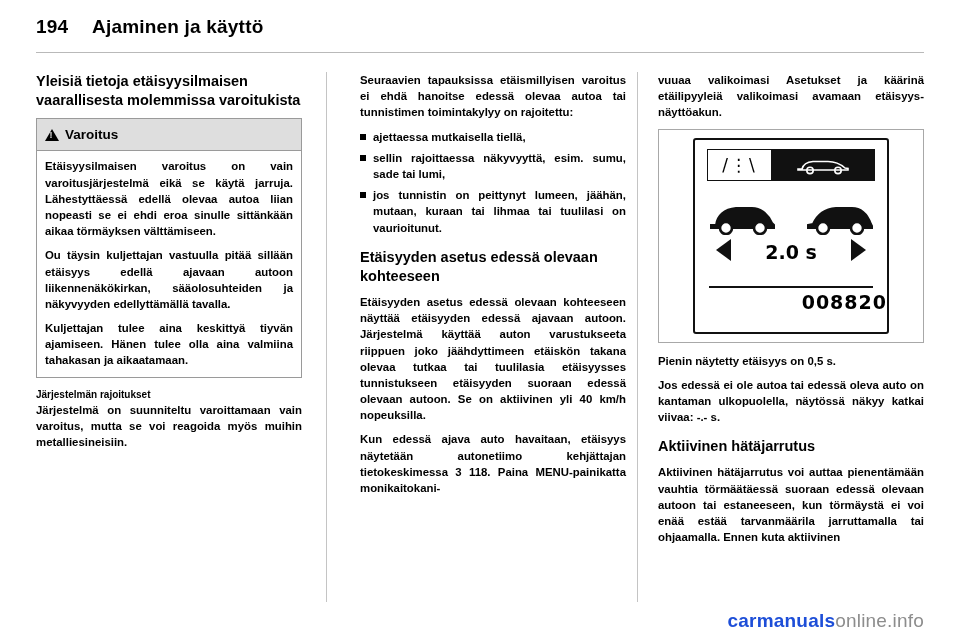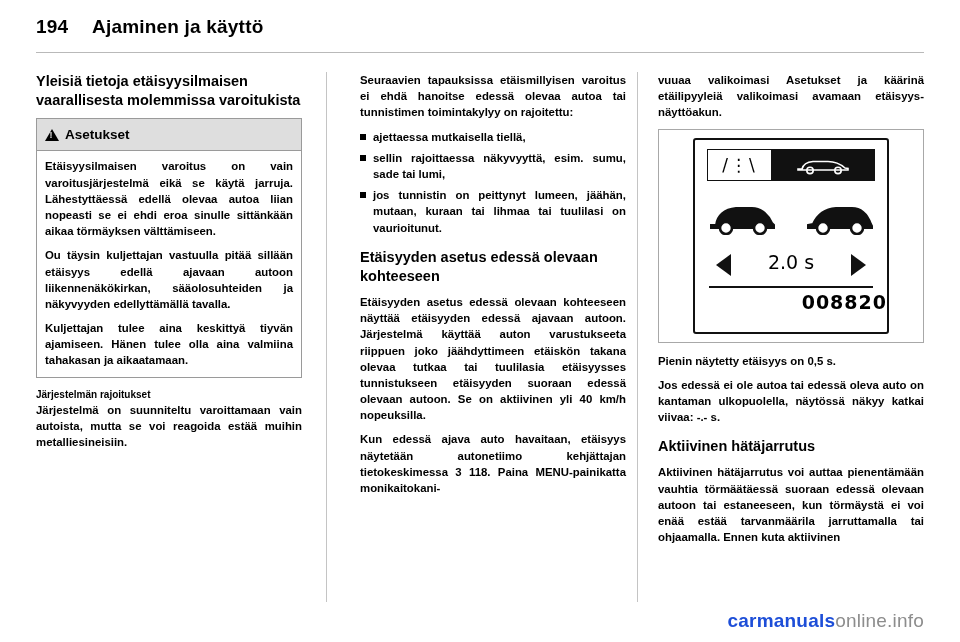--- a/index.html
+++ b/index.html
@@ -197,27 +197,26 @@
   }
   .car-tab svg { display: block; }
   .cars-row {
     margin-top: 14px;
     width: 170px;
     display: flex;
     align-items: flex-end;
     justify-content: space-between;
   }
   .dist-row {
-    margin-top: 10px;
     width: 150px;
     display: flex;
-    align-items: flex-end;
+    align-items: flex-start;
     justify-content: space-between;
     font-size: 19px;
-    font-weight: normal;
+    font-weight: bold;
     font-family: "DejaVu Sans", sans-serif;
   }
   .tri-l, .tri-r {
     width: 0; height: 0;
     border-top: 11px solid transparent;
     border-bottom: 11px solid transparent;
   }
   .tri-l { border-right: 15px solid #111; }
   .tri-r { border-left: 15px solid #111; }
   .odo {
@@ -266,31 +265,31 @@
   <div class="cols">
     <div class="vrule vrule1"></div>
     <div class="vrule vrule2"></div>
 
     <div class="col col1">
       <h2 class="sec">Yleisiä tietoja etäisyysilmaisen vaarallisesta molemmissa varoitukista</h2>
 
       <div class="warnbox">
         <div class="wtitle">
           <span class="warn-tri"></span>
-          <span>Asetukset</span>
+          <span>Varoitus</span>
         </div>
         <div class="wbody">
           <p>Etäisyysilmaisen varoitus on vain varoitusjärjestelmä eikä se käytä jarruja. Lähestyttäessä edellä olevaa autoa liian nopeasti se ei ehdi eroa sinulle sittänkään aikaa tör­mäyksen välttämiseen.</p>
           <p>Ou täysin kuljettajan vastuulla pi­tää sillään etäisyys edellä ajavaan autoon liikennenäkökirkan, sääolo­suhteiden ja näkyvyyden edellyt­tämällä tavalla.</p>
           <p class="last">Kuljettajan tulee aina keskittyä tiyvän ajamiseen. Hänen tulee olla aina valmiina tahakasan ja aikaa­tamaan.</p>
         </div>
       </div>
 
       <h3 class="sub">Järjestelmän rajoitukset</h3>
-      <p>Järjestelmä on suunniteltu varoitta­maan vain autoista, mutta se voi rea­goida estää muihin metalliesineisiin.</p>
+      <p>Järjestelmä on suunniteltu varoitta­maan vain varoitus, mutta se voi rea­goida myös muihin metalliesineisiin.</p>
     </div>
 
     <div class="col col2">
       <p>Seuraavien tapauksissa etäis­millyisen varoitus ei ehdä hanoitse edessä olevaa autoa tai tunnistimen toimintakylyy on rajoitettu:</p>
 
       <ul class="sq">
         <li>ajettaessa mutkaisella tiellä,</li>
         <li>sellin rajoittaessa näkyvyyttä, esim. sumu, sade tai lumi,</li>
         <li>jos tunnistin on peittynyt lumeen, jäähän, mutaan, kuraan tai lihmaa tai tuulilasi on vaurioitunut.</li>
       </ul>

